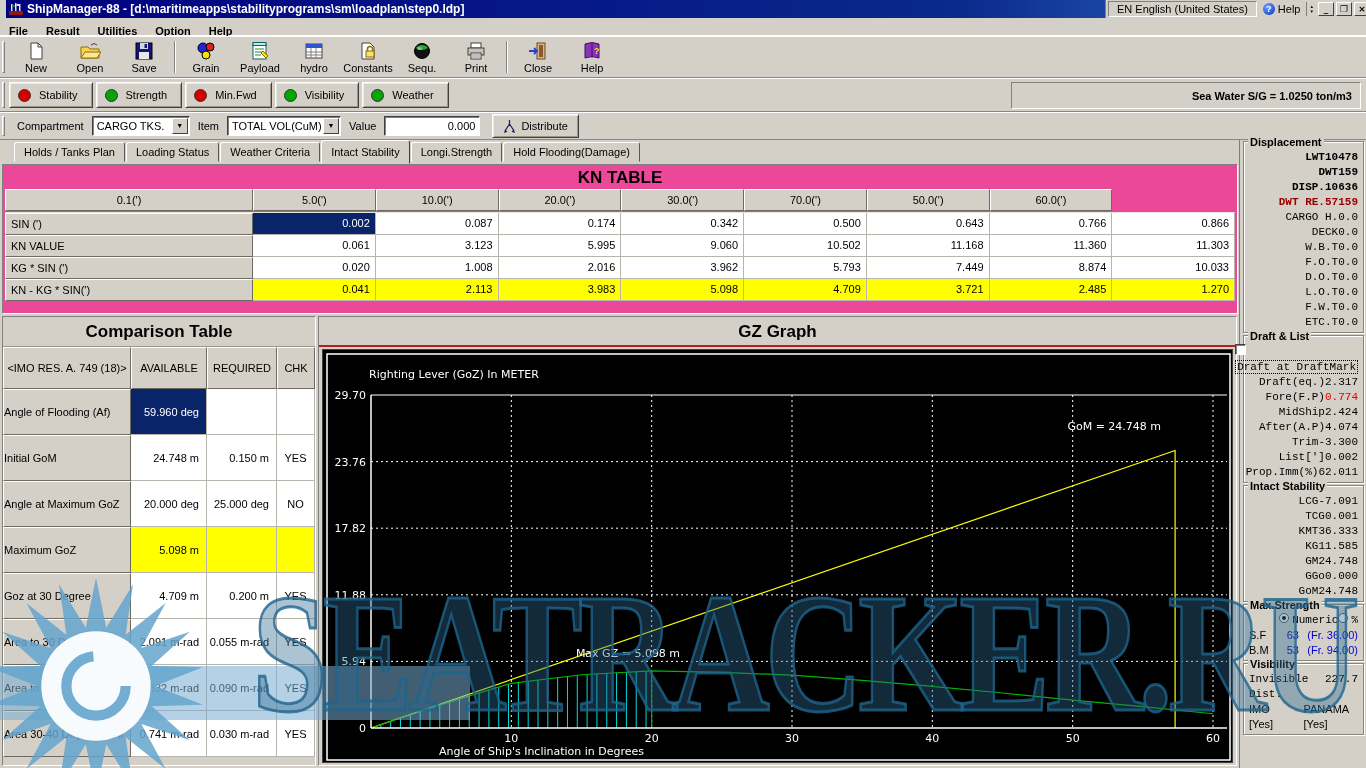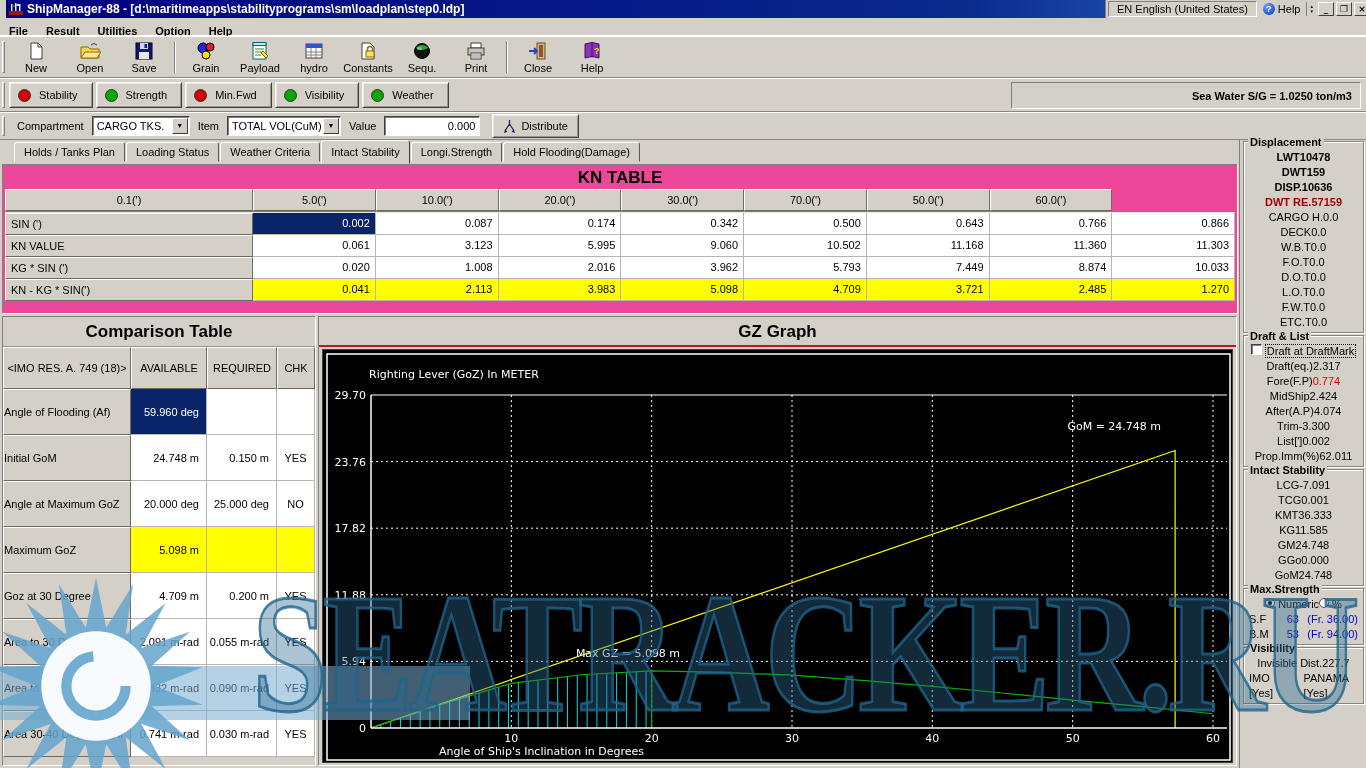--- a/index.html
+++ b/index.html
@@ -72,21 +72,21 @@
 
   
   .gz-panel { position:absolute; left:318px; top:316px; width:919px; height:450px; background:#d4d0c8; border:1px solid; border-color:#808080 #fff #fff #808080; }
   .gz-title { height:30px; line-height:30px; text-align:center; font-size:17px; font-weight:bold; border-bottom:2px solid #b91c1c; }
   .gz-box { position:absolute; left:3px; top:32px; width:911px; height:414px; background:#000; border:1px solid #404040; }
 
   
   .side { position:absolute; left:1239px; top:140px; width:127px; height:628px; background:#d4d0c8; border-left:2px groove #d4d0c8; padding:1px 2px; }
   .gb { position:relative; margin-bottom:2px; padding:8px 3px 2px 3px; }
   .gb > .gbt { position:absolute; top:-6px; left:4px; background:#d4d0c8; font-weight:bold; padding:0 2px; white-space:nowrap; }
-  .sp-row { display:flex; justify-content:center; line-height:15px; padding:0 2px; }
+  .sp-row { display:flex; justify-content:flex-end; line-height:15px; padding:0 2px;font-family:Liberation Mono, monospace; }
   .sp-row .b { font-weight:bold; }
   .red { color:#9b0000; }
   .red2 { color:#e00000; }
   .blue { color:#0000cd; }
   .cbx { width:11px; height:11px; background:#fff; border:1px solid; border-color:#404040 #fff #fff #404040; box-shadow:inset 1px 1px 0 #808080; display:inline-block; margin-right:3px; }
   .dotted { border:1px dotted #000; padding:0 1px; white-space:nowrap; }
   .radio { width:10px; height:10px; border-radius:50%; background:#fff; border:1px solid #555; display:inline-block; position:relative; margin-right:3px; }
   .radio.on::after { content:""; position:absolute; left:2px; top:2px; width:4px; height:4px; border-radius:50%; background:#000; }
   .ms-row { display:flex; line-height:15px; padding:0 2px; }
   .ms-row .ml { width:26px; }

